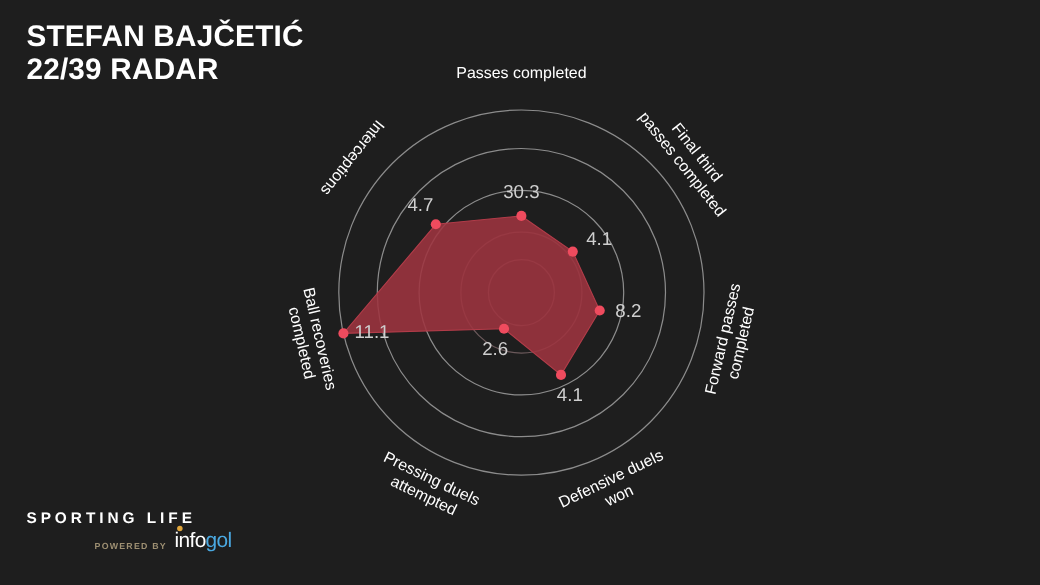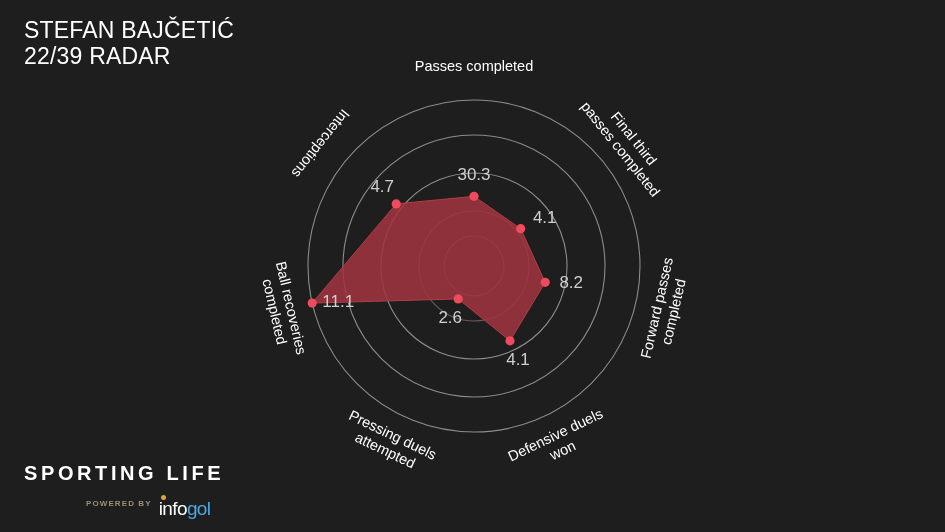--- a/index.html
+++ b/index.html
@@ -23,46 +23,46 @@
   }
 
   
   .title-block {
     position: absolute;
     left: 24px;
     top: 18px;
     color: #ffffff;
   }
   .title-line {
-    font-size: 23px;
-    font-weight: normal;
+    font-size: 27px;
+    font-weight: bold;
     letter-spacing: 0.2px;
     line-height: 1.12;
     white-space: nowrap;
     font-family: "Liberation Sans", sans-serif;
   }
 
   
   .footer-logo {
     position: absolute;
     left: 24px;
     top: 462px;
   }
   .brand-name {
-    font-size: 20px;
+    font-size: 14px;
     font-weight: bold;
     letter-spacing: 3.6px;
     color: #ffffff;
     white-space: nowrap;
     font-family: "Liberation Sans", sans-serif;
   }
   .powered-row {
     display: flex;
-    align-items: flex-start;
-    margin-top: 14px;
+    align-items: flex-end;
+    margin-top: 4px;
     margin-left: 62px;
   }
   .powered-by {
     font-size: 8px;
     font-weight: bold;
     letter-spacing: 1.1px;
     color: #9d8f72;
     white-space: nowrap;
   }
   .infogol {

